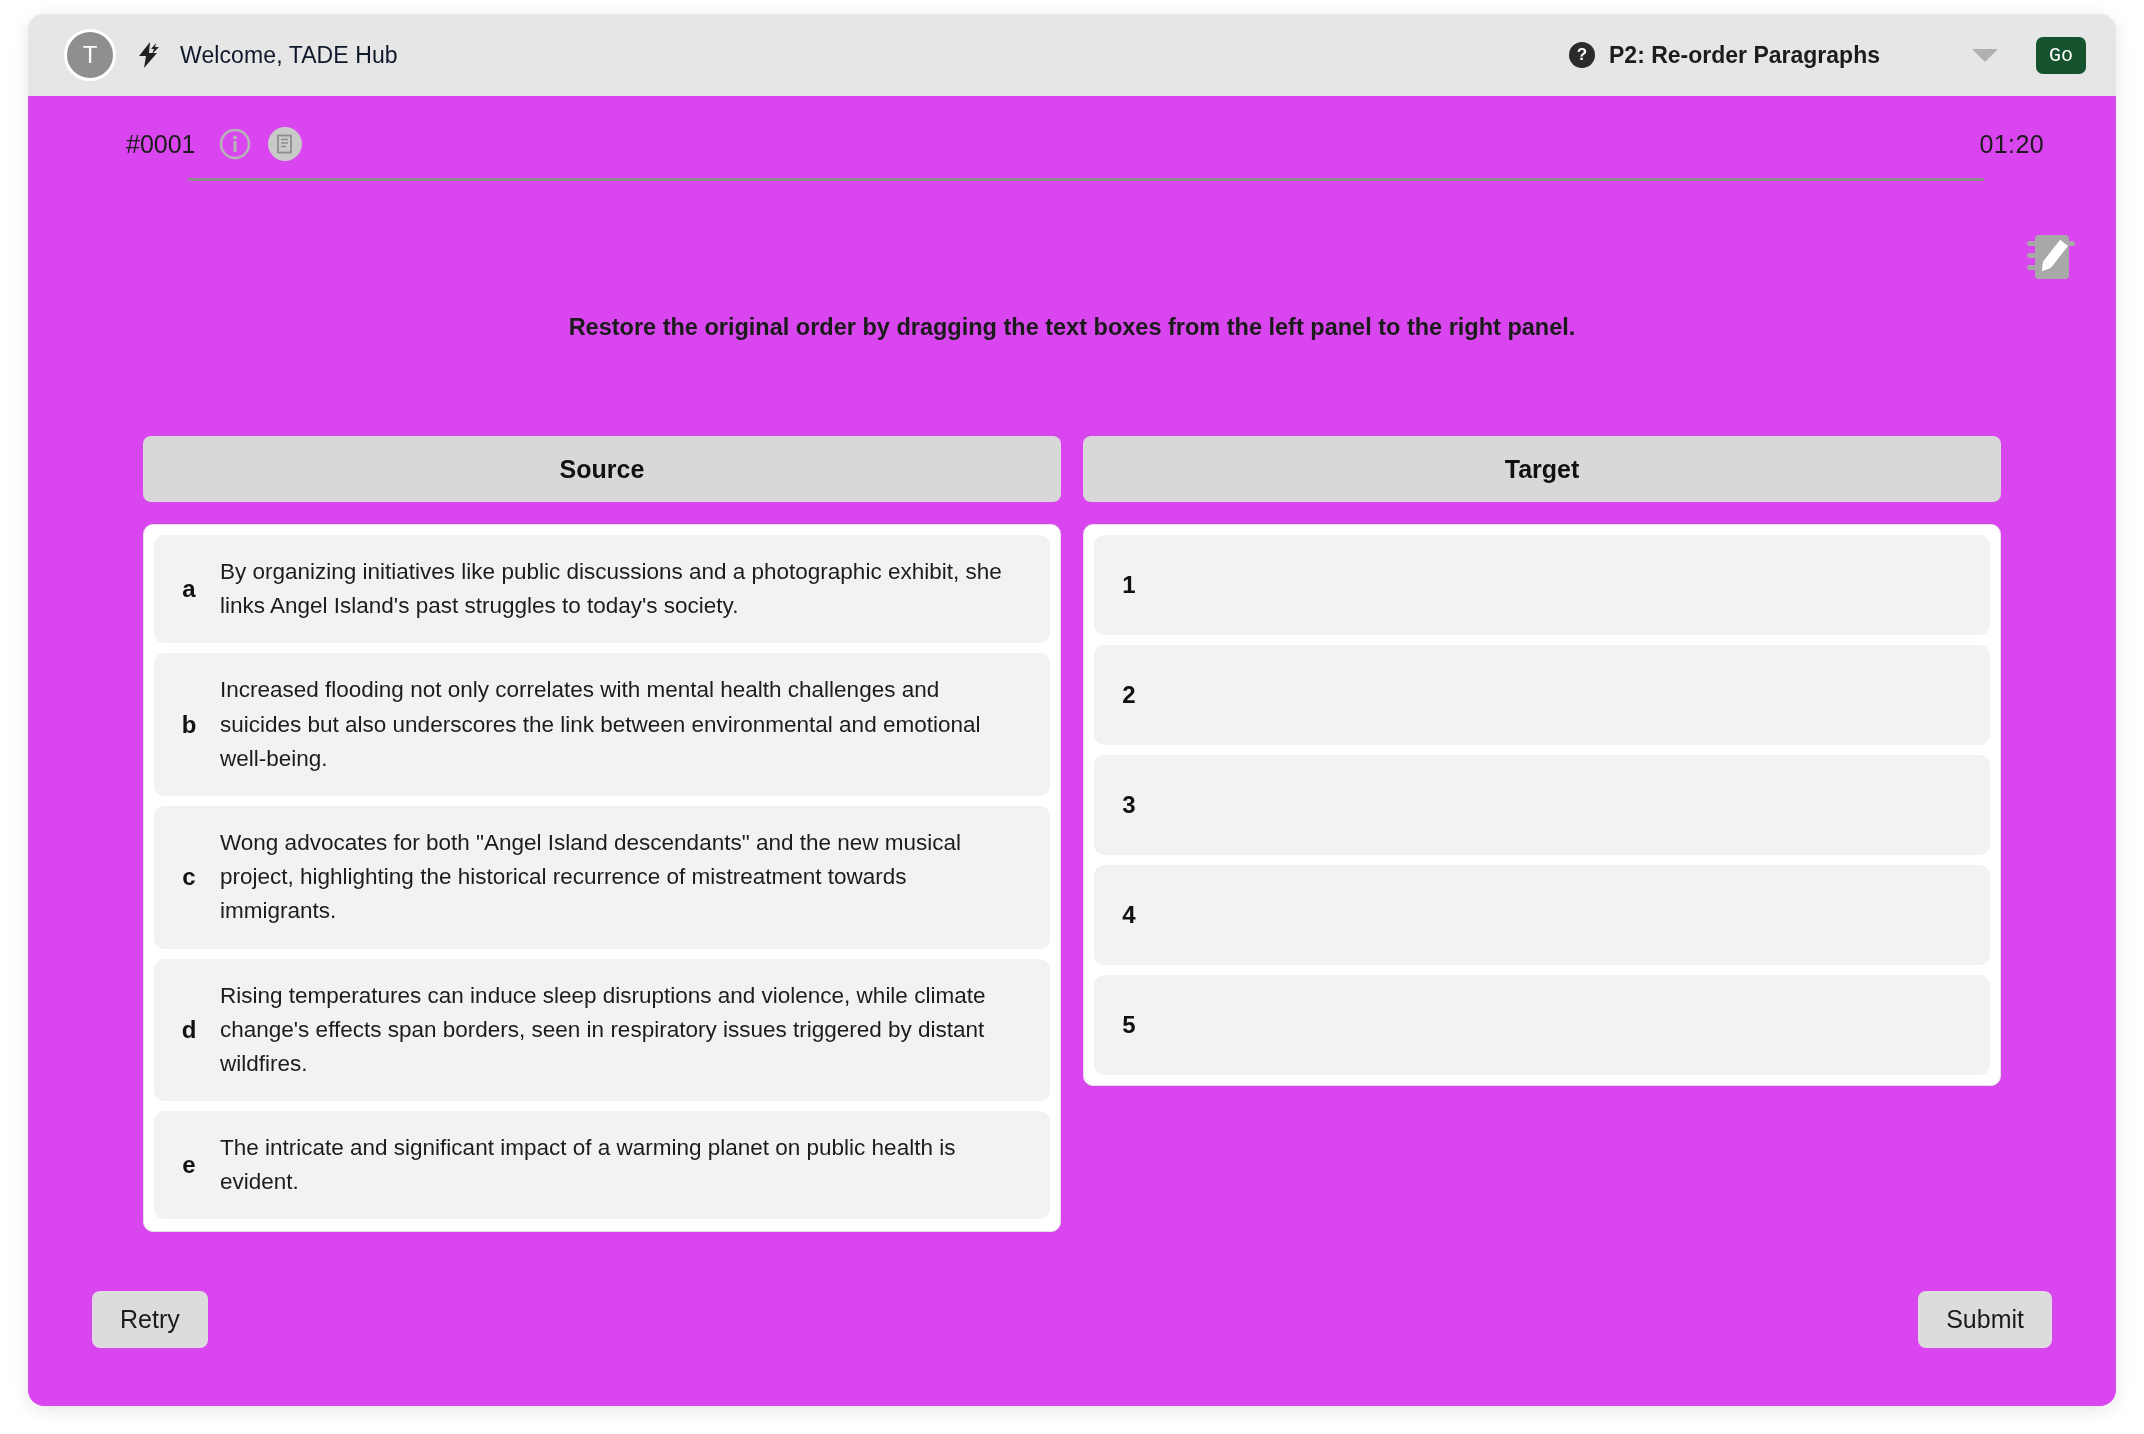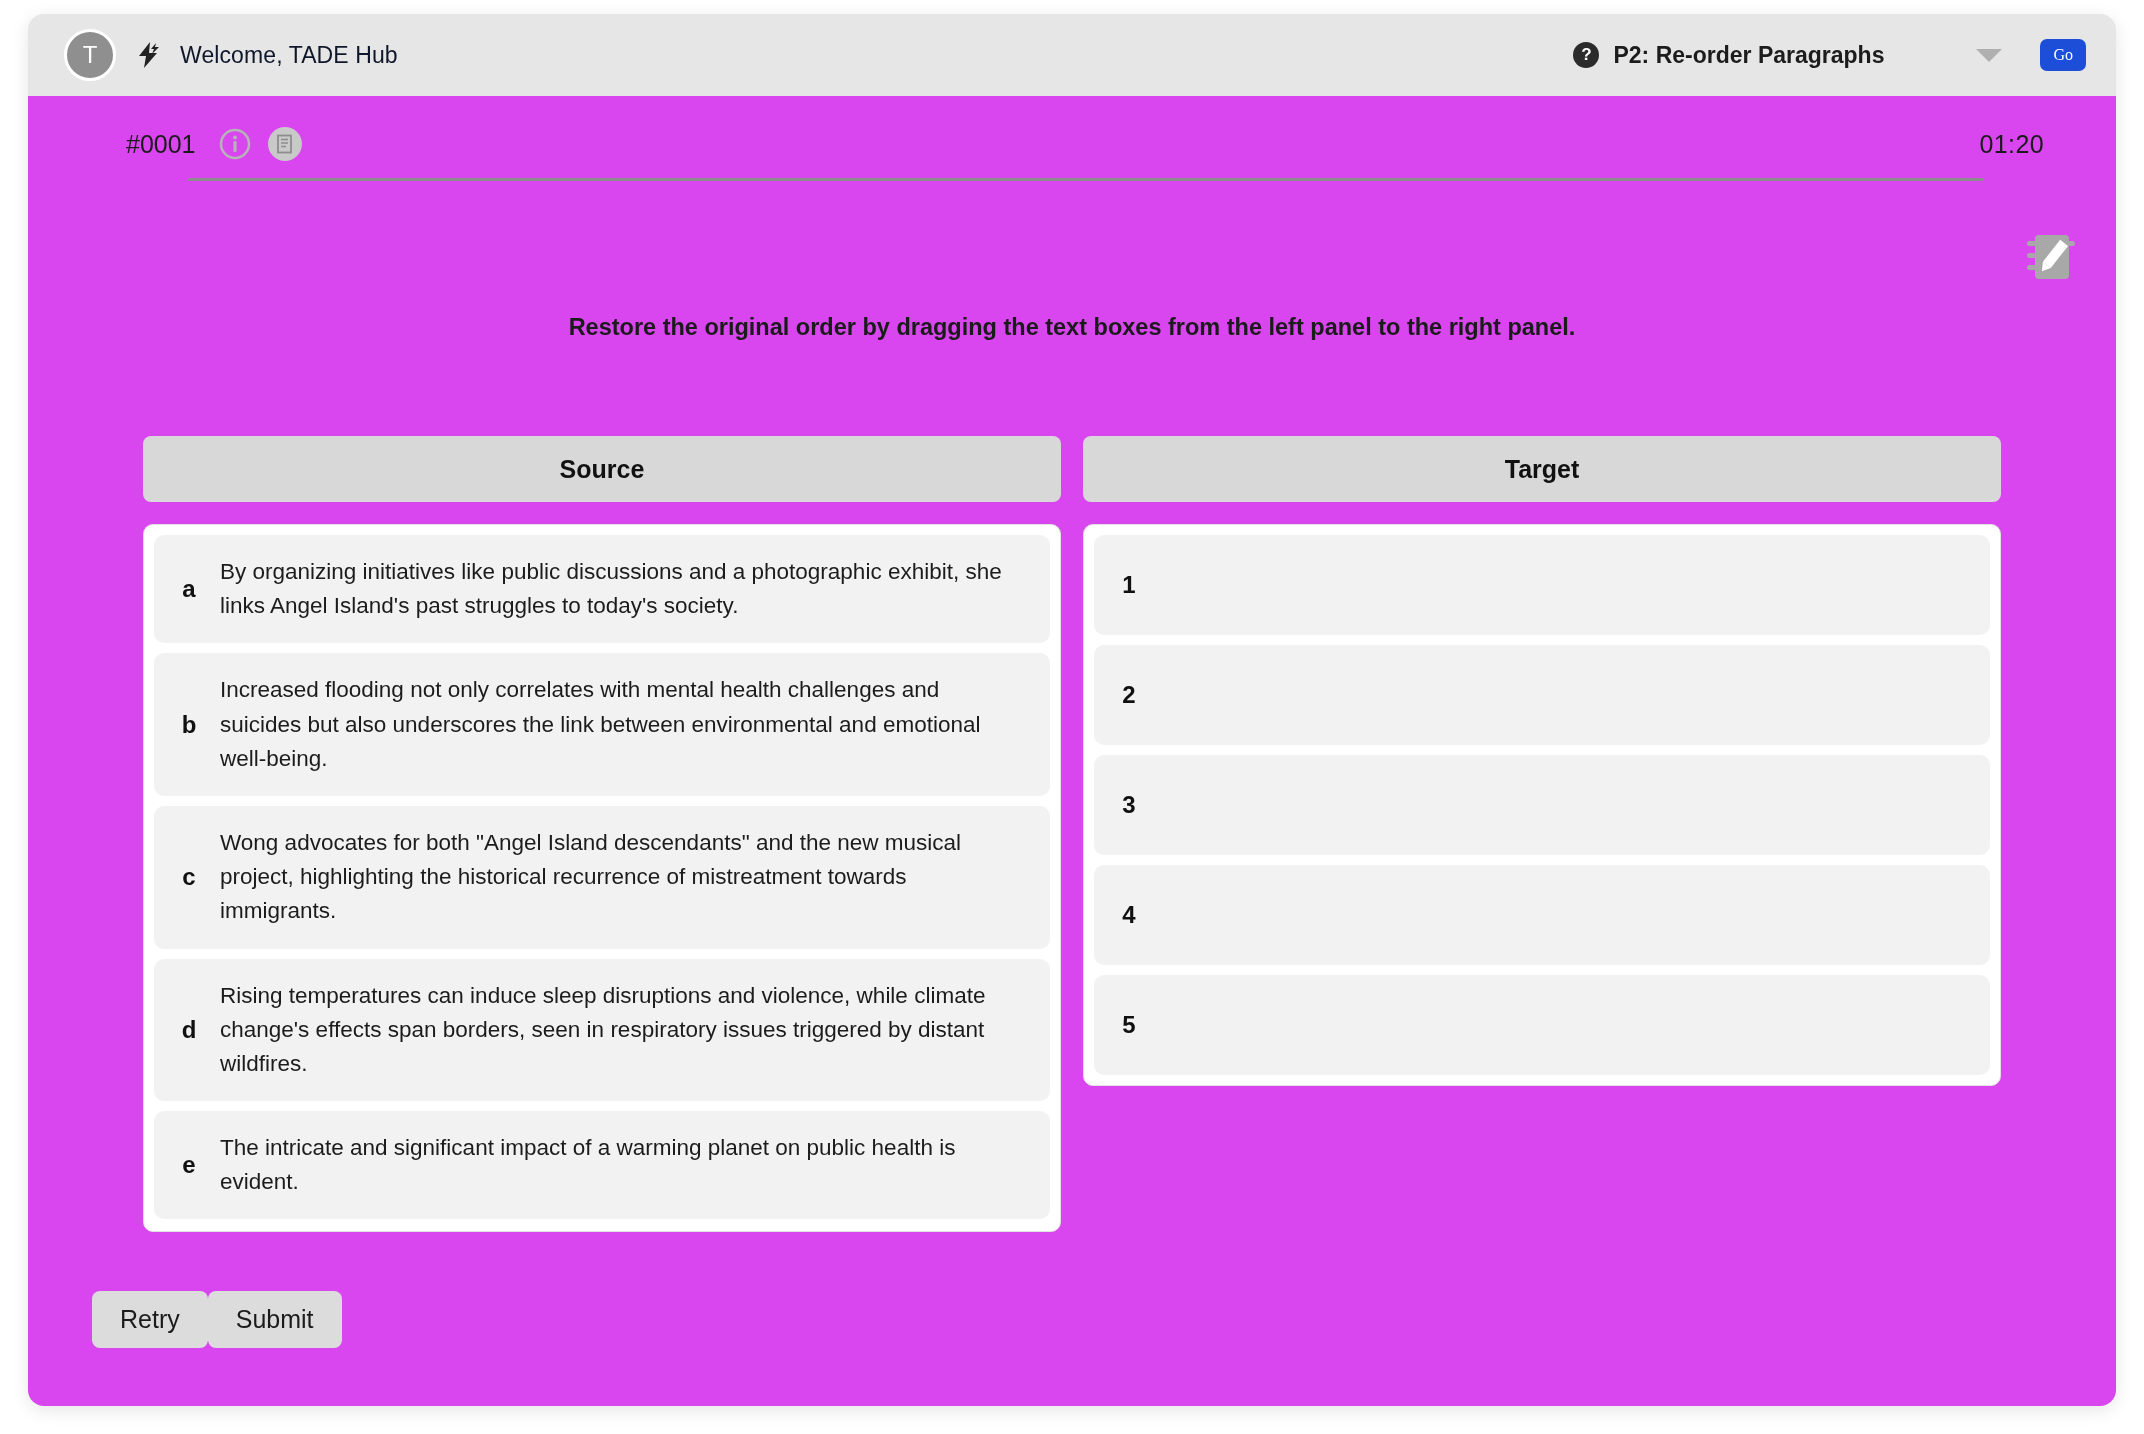--- a/index.html
+++ b/index.html
@@ -93,26 +93,26 @@
     font-weight: bold;
   }
   .chevron {
     margin: 0 28px 0 78px;
     width: 0; height: 0;
     border-left: 13px solid transparent;
     border-right: 13px solid transparent;
     border-top: 13px solid #b0b0b0;
   }
   .go-button {
-    background: #1d4ed8;
+    background: #14532d;
     color: #ffffff;
     border: none;
     border-radius: 7px;
-    font-size: 16px;
-    font-family: Liberation Serif, serif;
+    font-size: 20px;
+    font-family: Liberation Mono, monospace;
     padding: 7px 13px;
     cursor: pointer;
     line-height: 1.15;
   }
 
   
   .body-area {
     position: relative;
     height: calc(100% - 82px);
     background: #d946ef;
@@ -254,20 +254,21 @@
     text-align: center;
   }
 
   
   .footer {
     position: absolute;
     left: 64px;
     right: 64px;
     bottom: 58px;
     display: flex;
+    justify-content: space-between;
     align-items: center;
   }
   .footer-btn {
     background: #dcdcdc;
     border: none;
     border-radius: 8px;
     font-family: "Liberation Sans", sans-serif;
     font-size: 25px;
     color: #1b1b1b;
     padding: 14px 28px;

